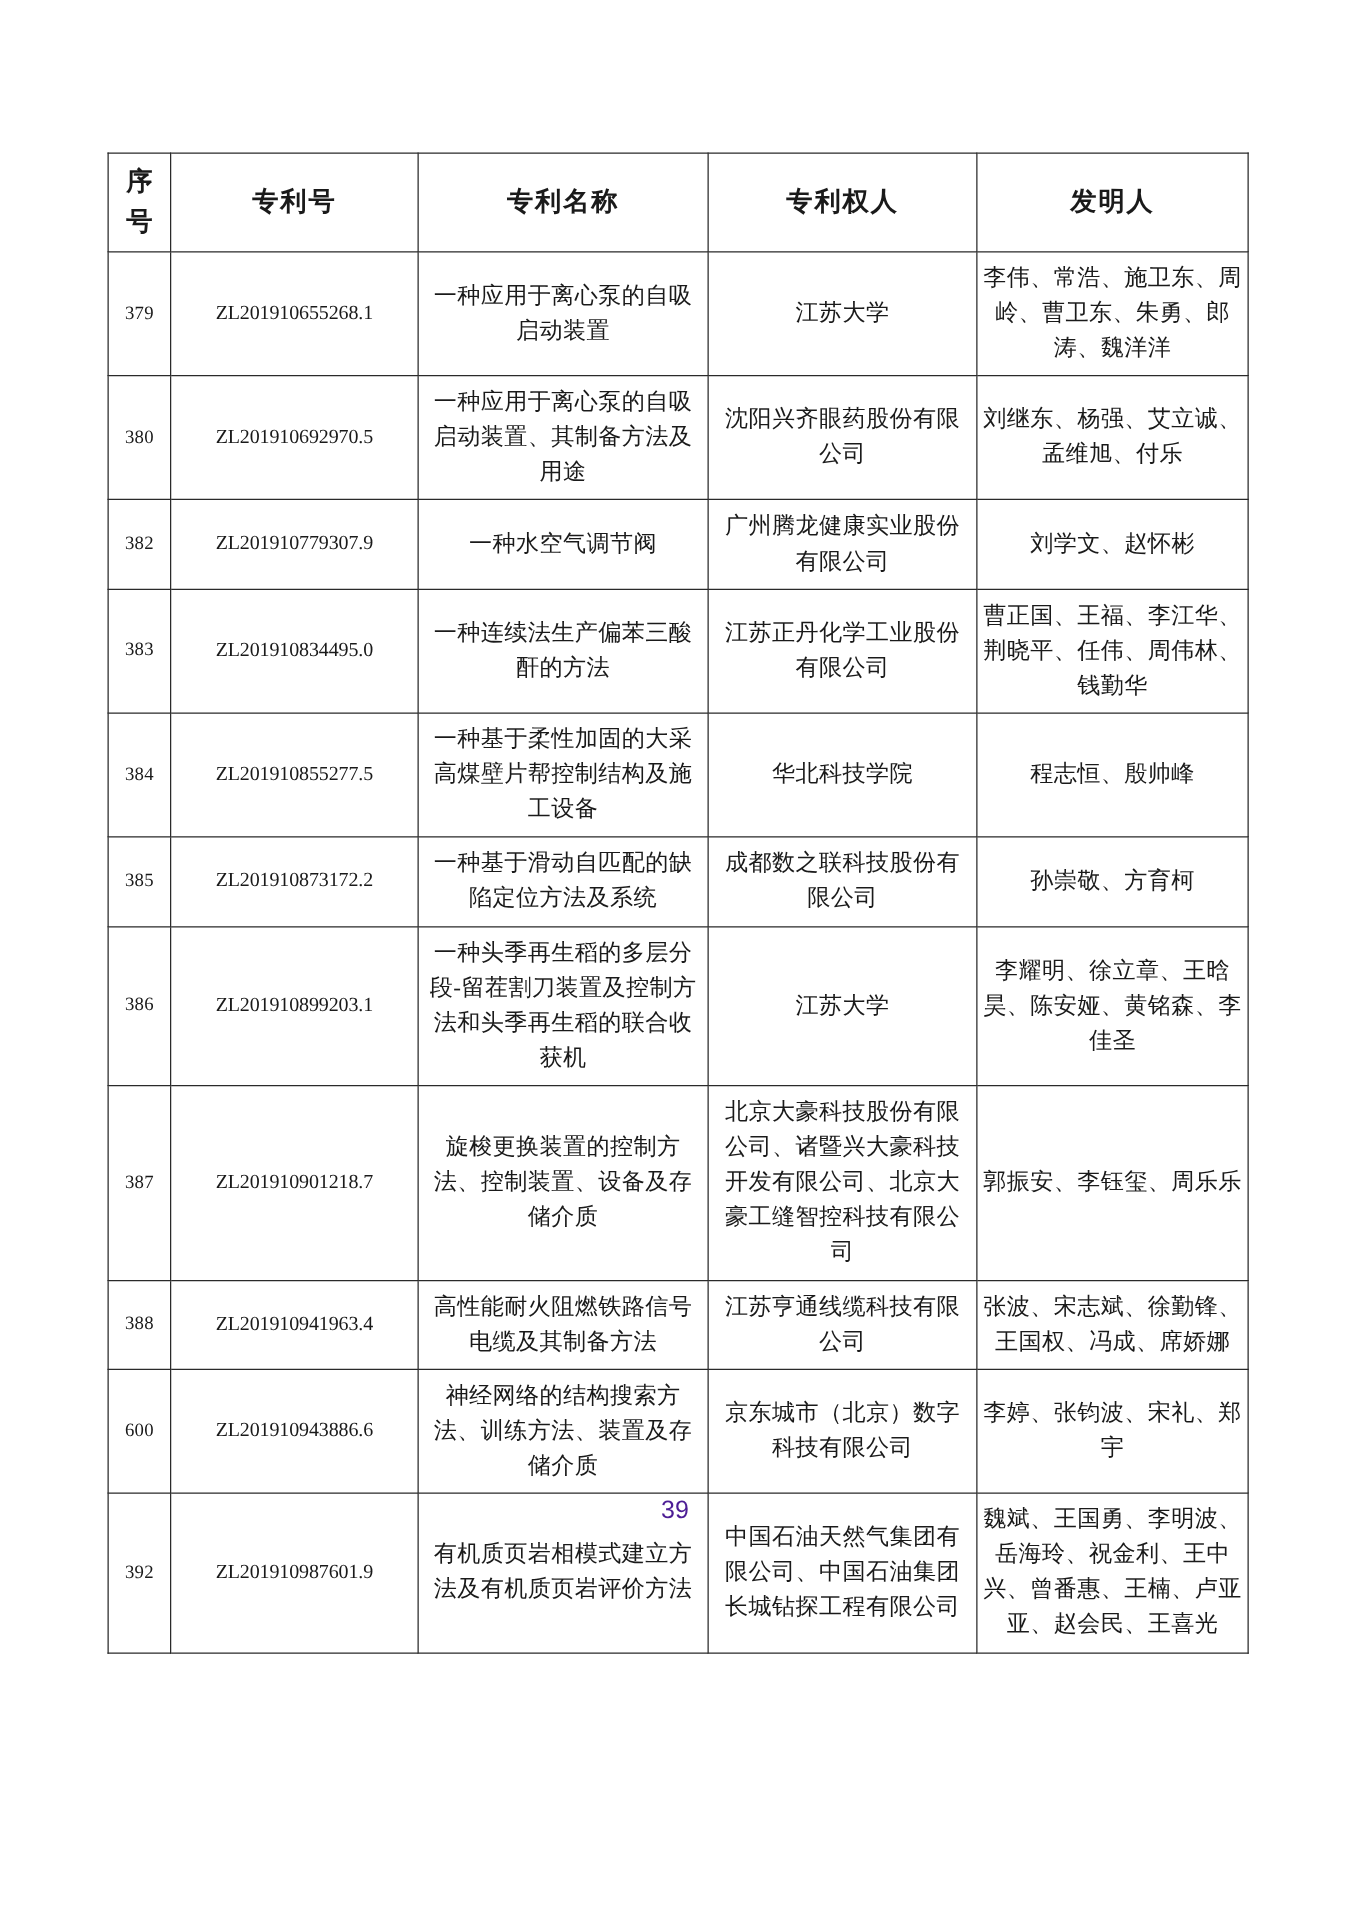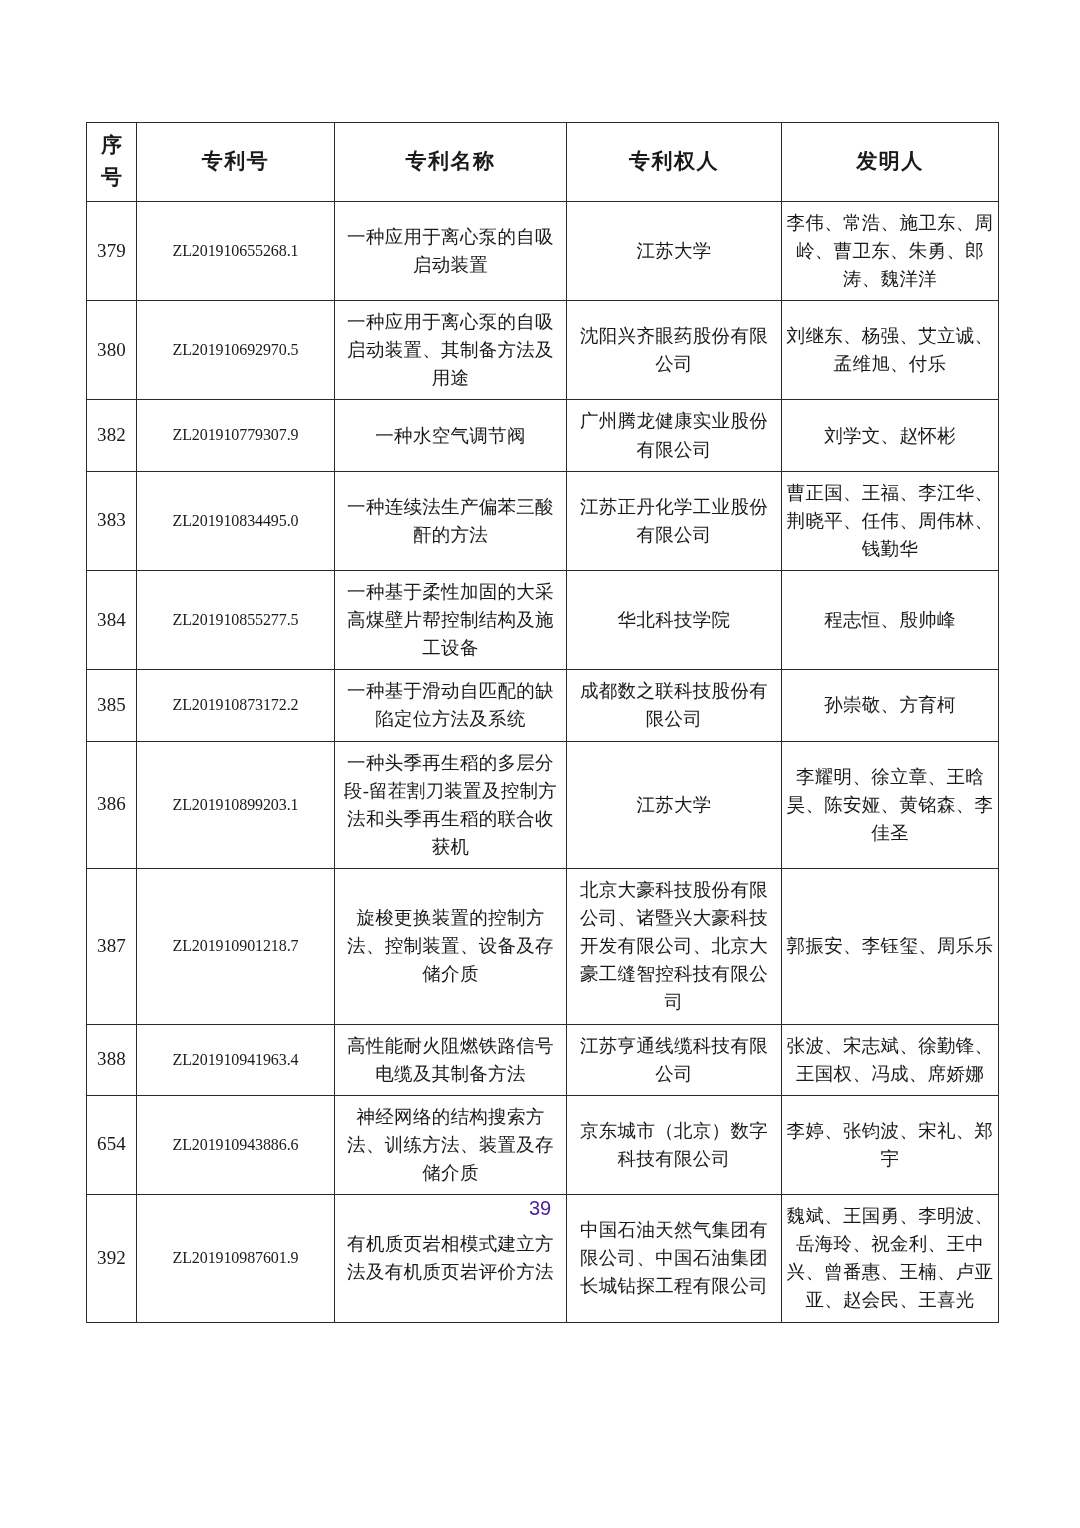--- a/index.html
+++ b/index.html
@@ -50,21 +50,21 @@
     letter-spacing: 1.5px;
     padding: 9px 3px;
     height: 62px;
   }
   th.seq-head {
     letter-spacing: 0;
     line-height: 1.28;
     font-size: 21px;
   }
   td.seq {
-    font-size: 19px;
+    font-size: 15px;
     font-family: "Liberation Serif", "DejaVu Serif", serif;
     letter-spacing: 0.2px;
   }
   td.num {
     font-size: 16px;
     font-family: "Liberation Serif", "DejaVu Serif", serif;
     letter-spacing: -0.1px;
     white-space: nowrap;
   }
   td.title, td.owner, td.inv {
@@ -164,21 +164,21 @@
           <td class="inv">郭振安、李钰玺、周乐乐</td>
         </tr>
         <tr>
           <td class="seq">388</td>
           <td class="num">ZL201910941963.4</td>
           <td class="title">高性能耐火阻燃铁路信号电缆及其制备方法</td>
           <td class="owner">江苏亨通线缆科技有限公司</td>
           <td class="inv">张波、宋志斌、徐勤锋、王国权、冯成、席娇娜</td>
         </tr>
         <tr>
-          <td class="seq">654</td>
+          <td class="seq">600</td>
           <td class="num">ZL201910943886.6</td>
           <td class="title">神经网络的结构搜索方法、训练方法、装置及存储介质</td>
           <td class="owner">京东城市（北京）数字科技有限公司</td>
           <td class="inv">李婷、张钧波、宋礼、郑宇</td>
         </tr>
         <tr>
           <td class="seq">392</td>
           <td class="num">ZL201910987601.9</td>
           <td class="title">有机质页岩相模式建立方法及有机质页岩评价方法</td>
           <td class="owner">中国石油天然气集团有限公司、中国石油集团长城钻探工程有限公司</td>

